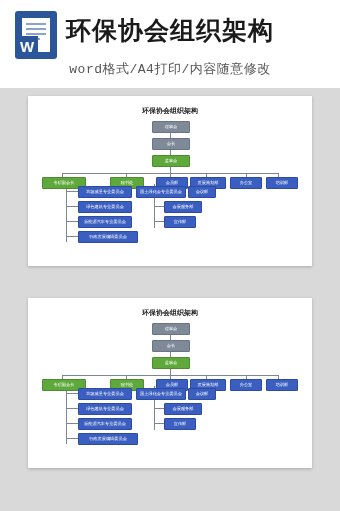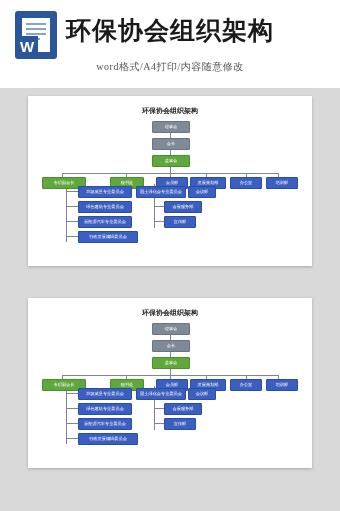--- a/index.html
+++ b/index.html
@@ -41,22 +41,22 @@
     line-height:22px;text-align:center;
   }
   .banner-title{
     position:absolute;left:66px;top:14px;
     font-size:25px;font-weight:bold;color:#1a1a1a;
     letter-spacing:1px;
     font-family:"DejaVu Sans","Liberation Sans",sans-serif;
   }
   .banner-sub{
     position:absolute;left:0;top:60px;width:340px;text-align:center;
-    font-size:10px;color:#555;letter-spacing:.5px;
-    font-family:Liberation Serif, serif;
+    font-size:13px;color:#555;letter-spacing:.5px;
+    font-family:Liberation Mono, monospace;
   }
 
   
   .doc-card{
     position:absolute;left:28px;width:284px;height:170px;
     background:#ffffff;
     box-shadow:0 1px 3px rgba(0,0,0,.22);
   }
   .doc1{top:96px;}
   .doc2{top:298px;}

